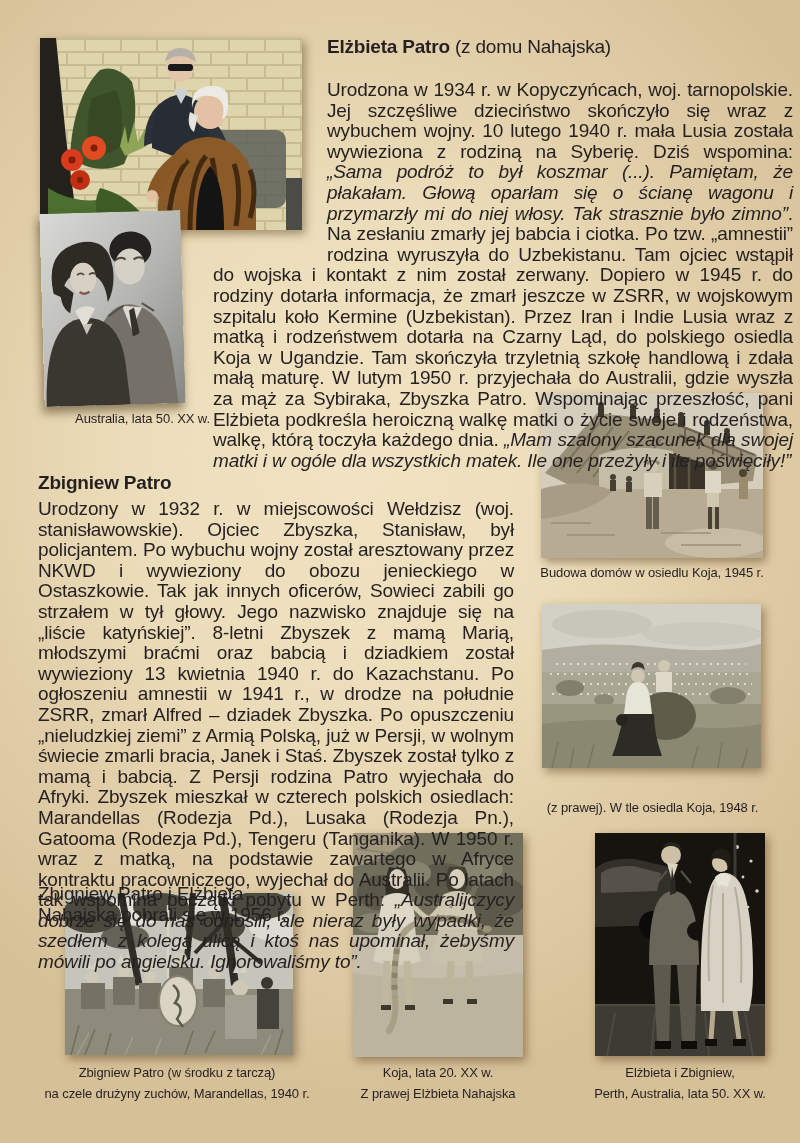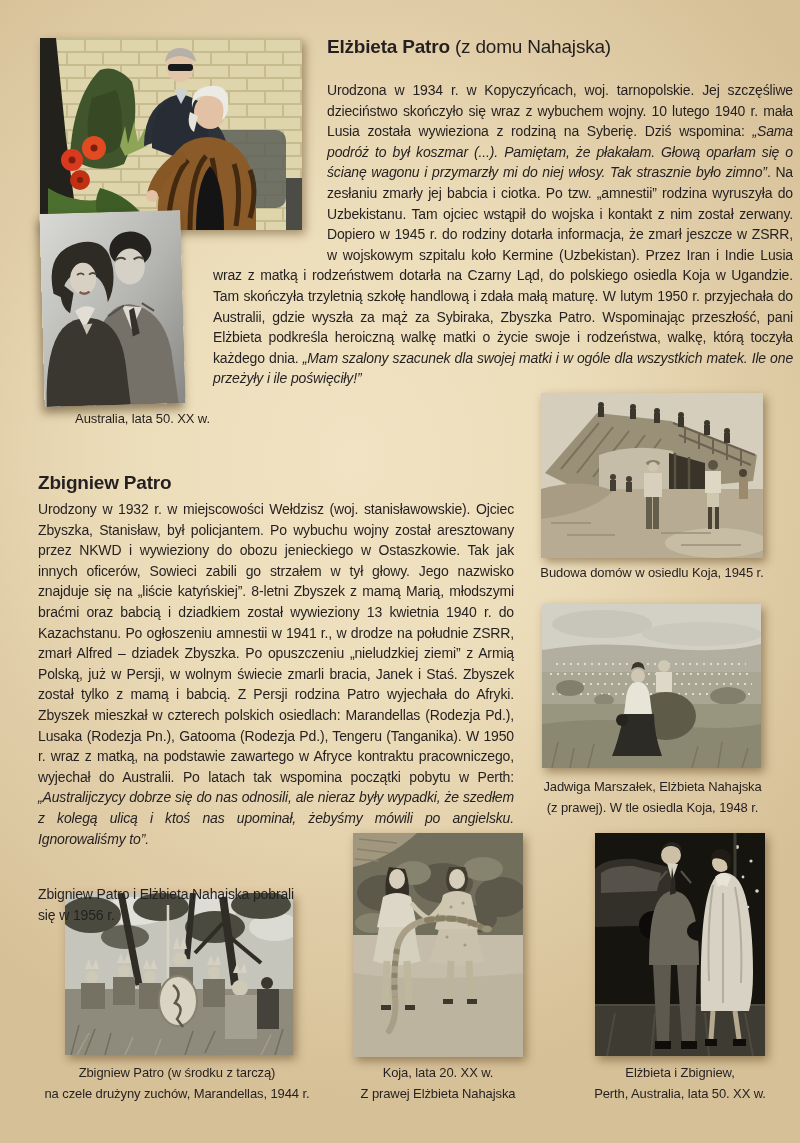--- a/index.html
+++ b/index.html
@@ -3,21 +3,21 @@
 <meta charset="utf-8">
 <style>
   html,body{margin:0;padding:0;}
   .page{
     position:relative;width:800px;height:1143px;overflow:hidden;
     background:radial-gradient(ellipse 560px 640px at 44% 40%, #f1e3c3 0%, #ecddba 40%, #e0cda7 70%, #d6c098 100%);
     font-family:"Liberation Sans", sans-serif;color:#241f20;
   }
   .title{position:absolute;font-size:19px;letter-spacing:-0.2px;white-space:nowrap;}
   .title .bold{font-weight:bold;}
-  .body-text{position:absolute;font-size:14px;line-height:20.6px;letter-spacing:-0.15px;text-align:justify;}
+  .body-text{position:absolute;font-size:19px;line-height:20.6px;letter-spacing:-0.15px;text-align:justify;}
   .it{font-style:italic;}
   .float-spacer{float:left;width:114px;height:175px;}
   .caption{position:absolute;font-size:13px;line-height:21px;text-align:center;letter-spacing:-0.1px;}
   .photo{position:absolute;box-shadow:3px 4px 9px rgba(70,45,12,0.45);}
   .photo svg{display:block;width:100%;height:100%;}
   #photo-elderly-couple{left:40px;top:38px;width:262px;height:192px;}
   #photo-young-couple{left:42px;top:212px;width:141px;height:193px;transform:rotate(-1.6deg);box-shadow:-2px 6px 10px rgba(60,40,10,0.5);}
   #photo-koja-build{left:541px;top:393px;width:222px;height:165px;}
   #photo-koja-landscape{left:542px;top:604px;width:219px;height:164px;}
   #photo-scouts{left:65px;top:893px;width:228px;height:162px;}
@@ -382,26 +382,26 @@
 
   <div class="body-text" id="zbigniew-p1">
     <span>Urodzony w 1932 r. w miejscowości Wełdzisz (woj. stanisławowskie). Ojciec Zbyszka, Stanisław, był policjantem. Po wybuchu wojny został aresztowany przez NKWD i wywieziony do obozu jenieckiego w Ostaszkowie. Tak jak innych oficerów, Sowieci zabili go strzałem w tył głowy. Jego nazwisko znajduje się na „liście katyńskiej”. 8-letni Zbyszek z mamą Marią, młodszymi braćmi oraz babcią i dziadkiem został wywieziony 13 kwietnia 1940 r. do Kazachstanu. Po ogłoszeniu amnestii w 1941 r., w drodze na południe ZSRR, zmarł Alfred – dziadek Zbyszka. Po opuszczeniu „nieludzkiej ziemi” z Armią Polską, już w Persji, w wolnym świecie zmarli bracia, Janek i Staś. Zbyszek został tylko z mamą i babcią. Z Persji rodzina Patro wyjechała do Afryki. Zbyszek mieszkał w czterech polskich osiedlach: Marandellas (Rodezja Pd.), Lusaka (Rodezja Pn.), Gatooma (Rodezja Pd.), Tengeru (Tanganika).  W 1950 r. wraz z matką, na podstawie zawartego w Afryce kontraktu pracowniczego, wyjechał do Australii. Po latach tak wspomina początki pobytu w Perth: </span><span class="it">„Australijczycy dobrze się do nas odnosili, ale nieraz były wypadki, że szedłem z kolegą ulicą i ktoś nas upominał, żebyśmy mówili po angielsku. Ignorowaliśmy to”.</span>
   </div>
 
   <div class="body-text" id="zbigniew-p2">Zbigniew Patro i Elżbieta Nahajska pobrali się w 1956 r.</div>
 
   <div class="caption" id="caption-australia">Australia, lata 50. XX w.</div>
   <div class="caption" id="caption-koja-build">Budowa domów w osiedlu Koja, 1945 r.</div>
   <div class="caption" id="caption-jadwiga">
-    <span>Jadwiga Marszałek, Elżbieta Nahajska</span><br>
+    <br>
     <span>(z prawej).  W tle osiedla Koja, 1948 r.</span>
   </div>
   <div class="caption" id="caption-scouts">
     <span>Zbigniew Patro (w środku z tarczą)</span><br>
-    <span>na czele drużyny zuchów, Marandellas, 1944 r.</span>
+    <span>na czele drużyny zuchów, Marandellas, 1940 r.</span>
   </div>
   <div class="caption" id="caption-koja-snake">
     <span>Koja, lata 20. XX w.</span><br>
     <span>Z prawej Elżbieta Nahajska</span>
   </div>
   <div class="caption" id="caption-perth">
     <span>Elżbieta i Zbigniew,</span><br>
     <span>Perth, Australia, lata 50. XX w.</span>
   </div>
 

